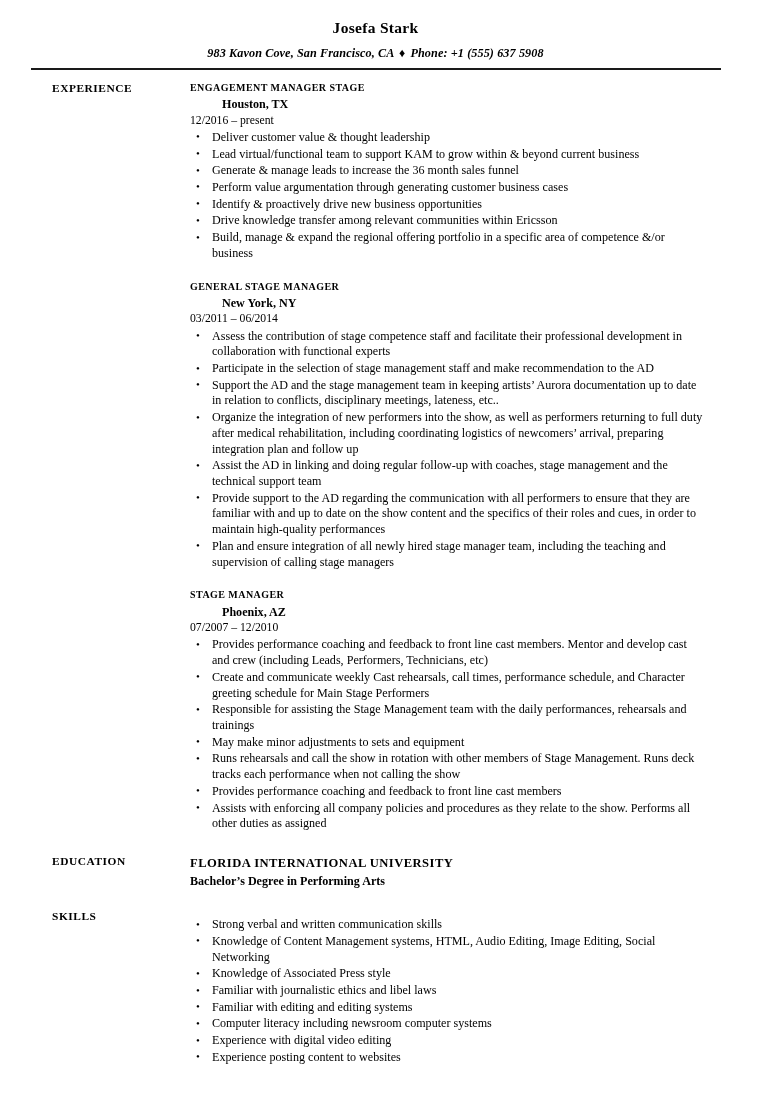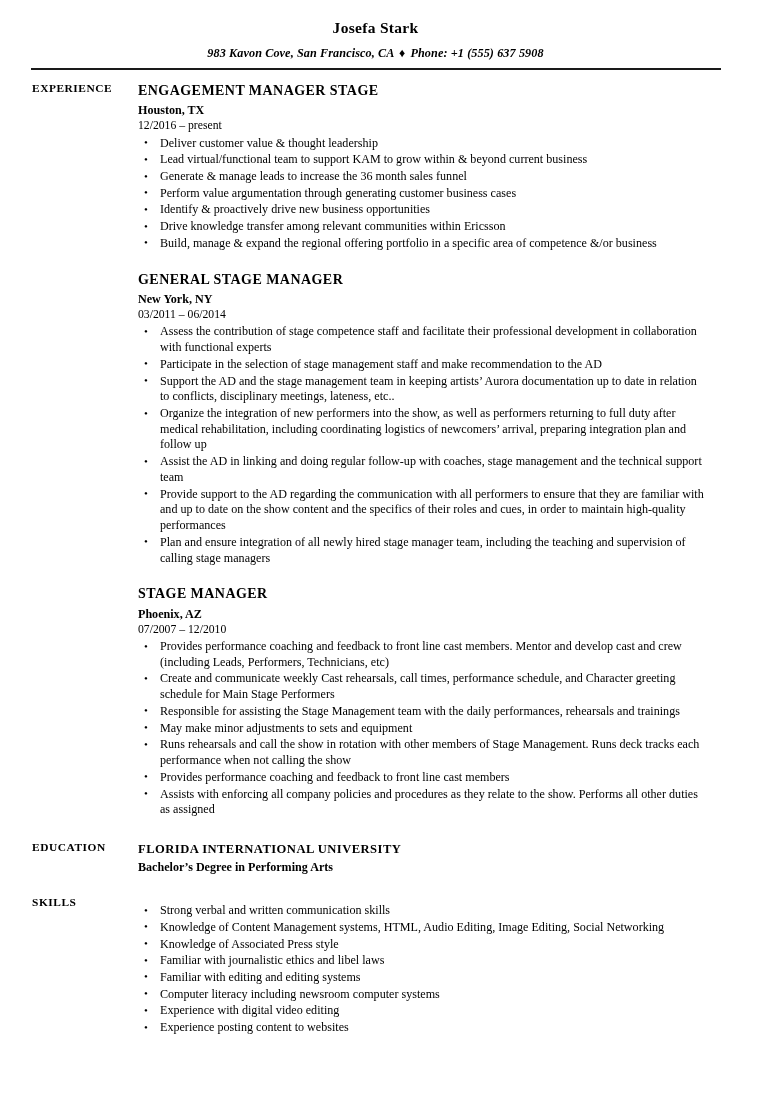--- a/index.html
+++ b/index.html
@@ -51,22 +51,23 @@
     margin: 6px auto 0 auto;
     width: 690px;
     border-top: 2px solid #1a1a1a;
     height: 0;
   }
 
   
   .section {
     display: flex;
     align-items: flex-start;
-    padding-left: 32px;
+    padding-left: 52px;
     padding-right: 46px;
+    gap: 32px;
   }
   .section-label {
     width: 106px;
     flex: 0 0 106px;
     font-size: 11.4px;
     font-weight: bold;
     letter-spacing: 0.55px;
     padding-top: 1px;
     line-height: 1.2;
   }
@@ -77,30 +78,31 @@
 
   #section-experience { margin-top: 11px; }
   #section-education  { margin-top: 22px; }
   #section-skills     { margin-top: 19px; }
 
   
   .job { margin-bottom: 0; }
   .job + .job { margin-top: 18px; }
 
   .job-title {
-    font-size: 14px;
+    font-size: 10px;
     font-weight: bold;
     letter-spacing: 0.45px;
     line-height: 1.45;
   }
   .job-location {
     font-size: 12.1px;
     font-weight: bold;
     line-height: 1.35;
     margin-top: 1px;
+    margin-left: 32px;
   }
   .job-dates {
     font-size: 11.7px;
     font-weight: normal;
     line-height: 1.3;
     margin-top: 0px;
   }
 
   
   ul.bullets {

